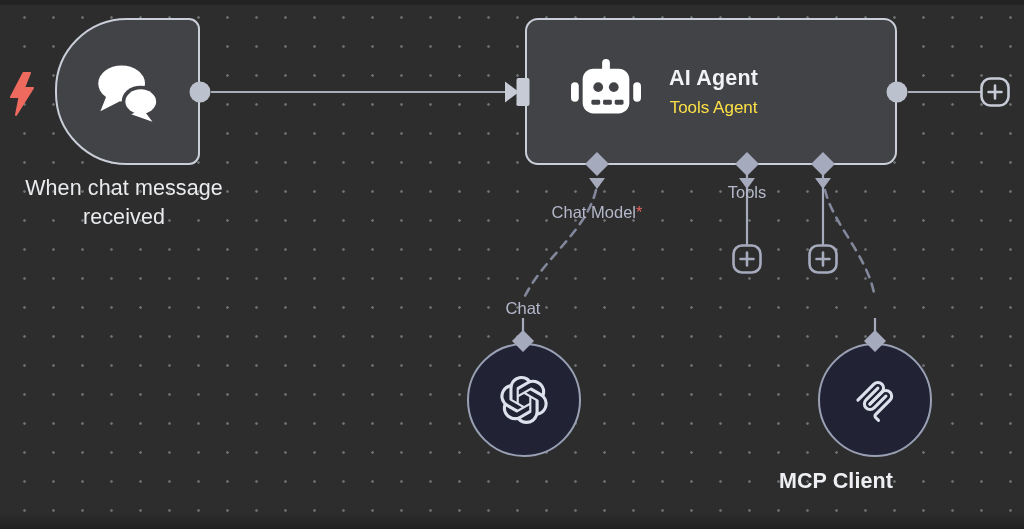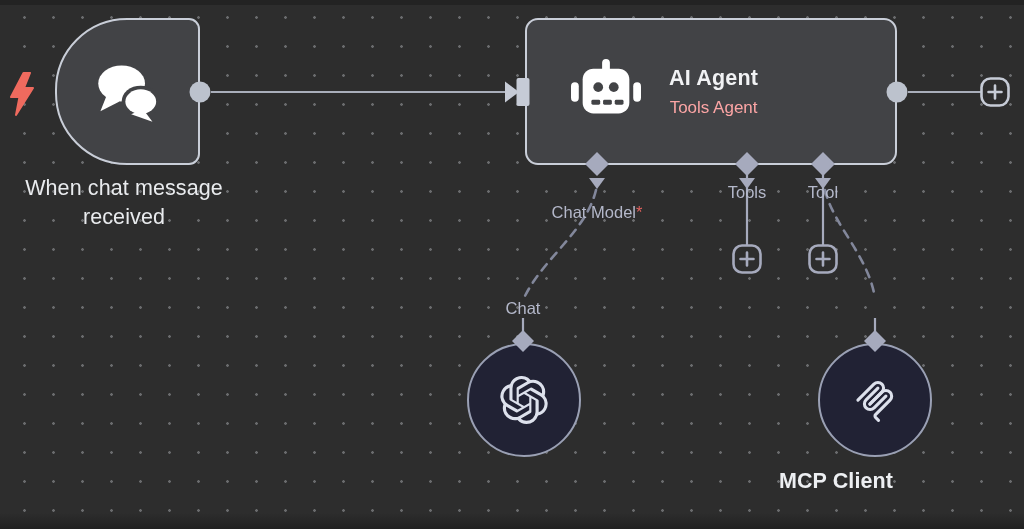--- a/index.html
+++ b/index.html
@@ -23,21 +23,21 @@
   }
   .agent-node{
     left:525px;top:18px;width:372px;height:147px;
     background:var(--color-node_fill,#424346);
     border:2px solid var(--color-node_border,#c9ced8);
     border-radius:13px;
     justify-content:flex-start;padding-left:40px;gap:24px;
   }
   .agent-text{display:flex;flex-direction:column;align-items:center;gap:7px;}
   .agent-title{font-size:21.5px;font-weight:700;color:#f1f2f4;letter-spacing:.2px;}
-  .agent-subtitle{font-size:17px;font-weight:400;color:#fca5a5;}
+  .agent-subtitle{font-size:17px;font-weight:400;color:#fde047;}
   .circle-node{
     width:114px;height:114px;border-radius:50%;
     background:var(--color-subnode_fill,#212234);
     border:2.5px solid var(--color-subnode_border,#9aa0b4);
   }
   .openai-node{left:467px;top:343px;}
   .mcp-node{left:818px;top:343px;}
   .node-caption{
     position:absolute;z-index:4;text-align:center;color:#edeff2;
     font-size:21.5px;font-weight:600;letter-spacing:.1px;line-height:29px;
@@ -116,21 +116,20 @@
       <path d="M76.2653 114.47L126.823 63.9117C136.196 54.5391 151.392 54.5391 160.765 63.9117L161.118 64.2652C170.49 73.6378 170.49 88.8338 161.118 98.2063L99.7248 159.6C96.6006 162.724 96.6006 167.789 99.7248 170.913L112.331 183.52"></path>
       <path d="M109.853 46.9411L59.6482 97.1457C50.2757 106.518 50.2757 121.714 59.6482 131.087C69.0208 140.459 84.2168 140.459 93.5894 131.087L143.794 80.8822"></path>
     </svg>
   </div>
   <div class="node-caption mcp-caption">MCP Client</div>
 
   <div class="port-label" style="left:517px;top:183px;margin-top:20px;">
     <span>Chat Model</span><span class="required-mark">*</span>
   </div>
   <div class="port-label" style="left:667px;top:183px;">Tools</div>
-  <div class="port-label" style="left:743px;top:183px;">Tool</div>
   <div class="port-label" style="left:443px;top:299px;">Chat</div>
 
   <svg class="layer endpoints" viewBox="0 0 1024 529">
 
     <circle cx="200" cy="92" r="10.5" fill="#bcc2cd"></circle>
 
     <g>
       <path d="M505 81.5 L519 92 L505 102.5 Z" fill="#c6cbd6"></path>
       <rect x="516.5" y="78" width="13" height="28" rx="2" fill="#c6cbd6"></rect>
     </g>

